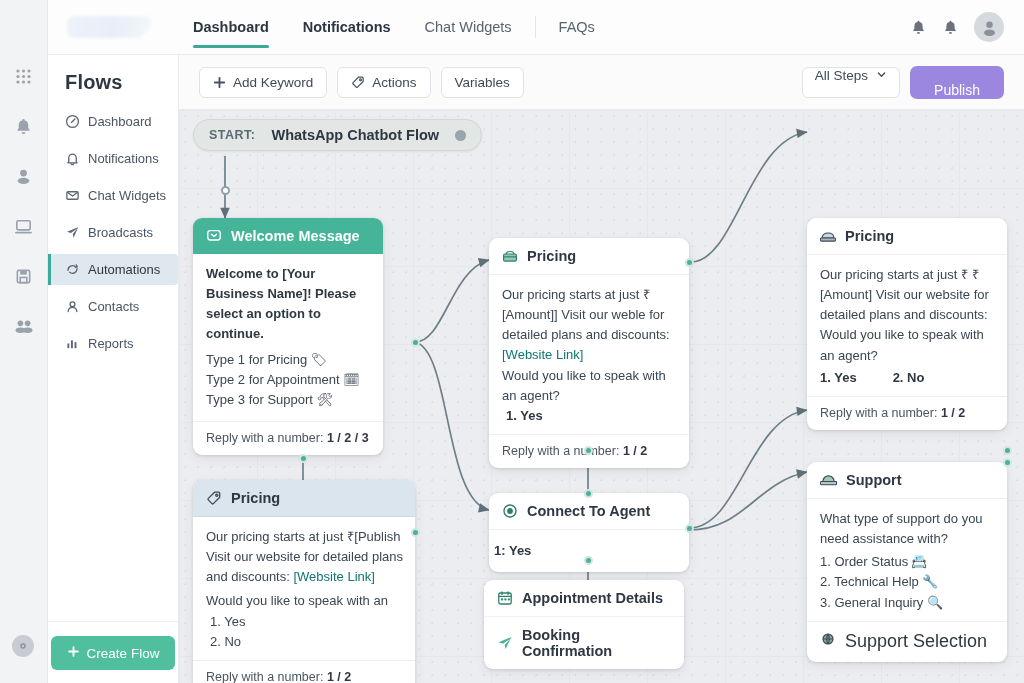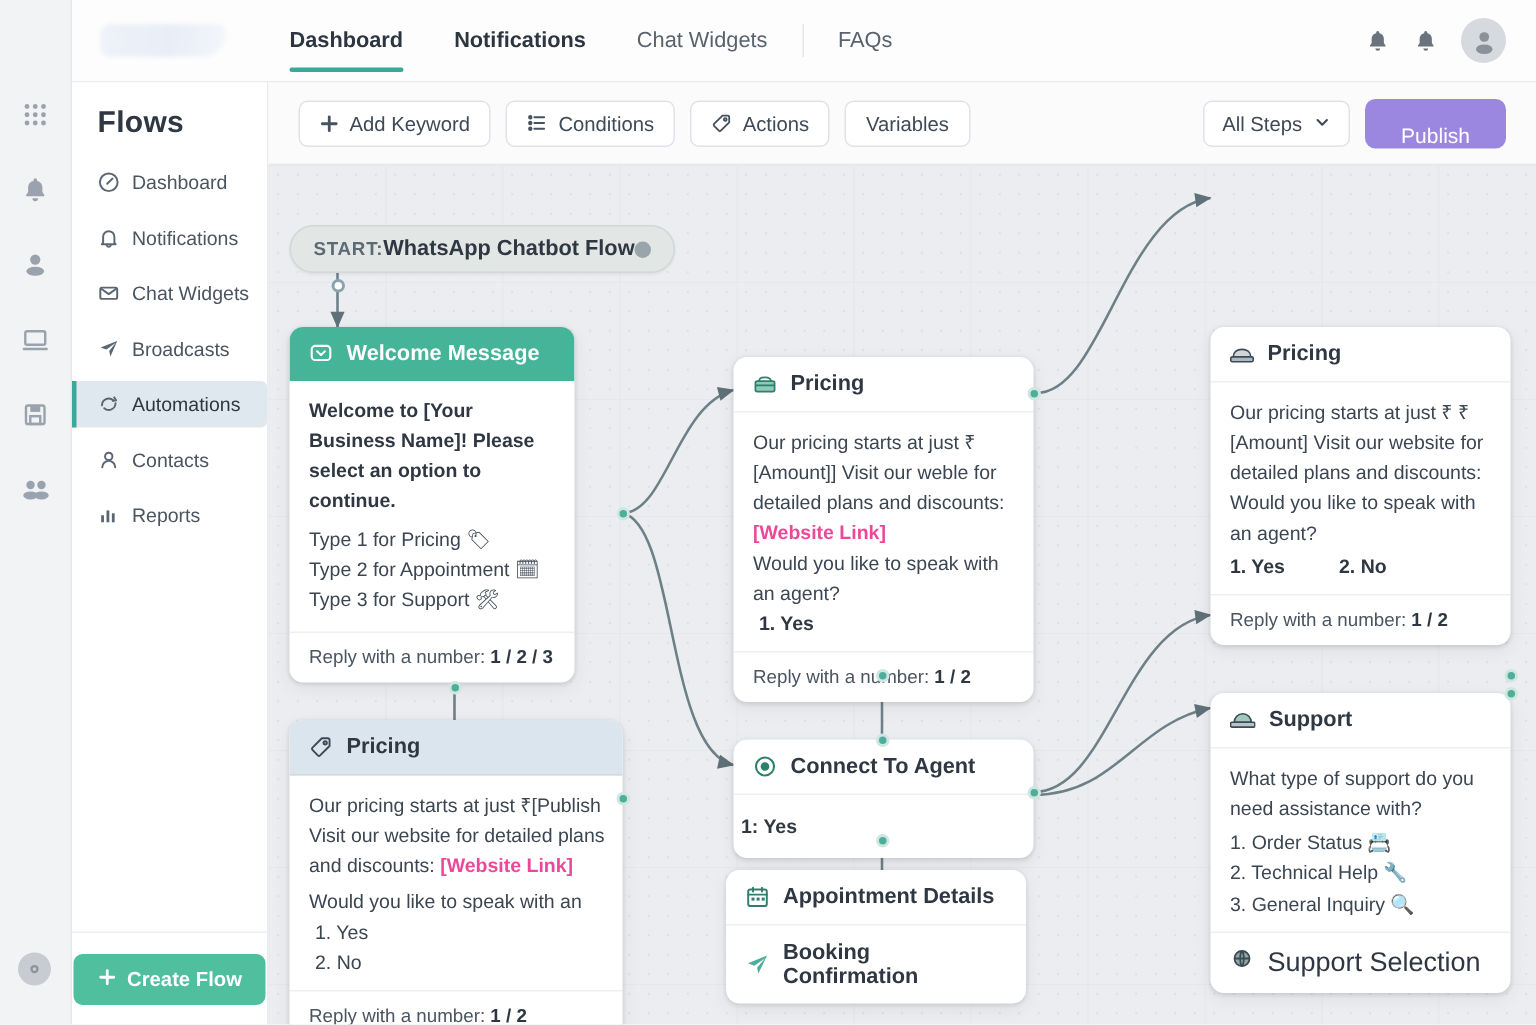--- a/index.html
+++ b/index.html
@@ -88,41 +88,41 @@
     border-radius: 0 4px 4px 0;
   }
   .nav-item.active::before {
     content: ""; position: absolute; left: 0; top: 0; bottom: 0; width: 3px; background: #3aa99a;
   }
   #create-flow-wrap {
     position: absolute; left: 0; right: 0; bottom: 0; height: 62px;
     border-top: 1px solid #edeff1; display: flex; align-items: center; justify-content: center;
   }
   #create-flow-btn {
-    display: flex; align-items: center; gap: 7px;
+    display: flex; align-items: flex-end; gap: 7px;
     background: #4fbf9d; color: #fff; border: none; border-radius: 6px;
-    font-size: 13.5px; font-family: inherit; padding: 9px 16px; cursor: pointer; font-weight: bold;
+    font-size: 13.5px; font-family: inherit; padding: 9px 16px; cursor: pointer;
   }
 
   
   #toolbar {
     position: absolute; left: 179px; top: 55px; width: 845px; height: 55px;
     background: #fbfbfc; border-bottom: 1px solid #e9ebee;
     display: flex; align-items: center; padding: 0 20px;
   }
   .tb-btn {
     display: flex; align-items: center; gap: 7px;
     height: 31px; padding: 0 13px; margin-right: 10px;
     background: #fff; border: 1px solid #dfe3e8; border-radius: 6px;
     font-size: 13.5px; font-family: inherit; color: #3f4a57; cursor: pointer; white-space: nowrap;
   }
   .tb-btn .tb-ico { display: flex; color: #46525f; }
   #toolbar-right { margin-left: auto; display: flex; align-items: center; gap: 10px; }
   #all-steps-btn {
-    display: flex; align-items: center; gap: 8px;
+    display: flex; gap: 8px;
     height: 31px; padding: 0 12px;
     background: #fff; border: 1px solid #dfe3e8; border-radius: 6px;
     font-size: 13.5px; font-family: inherit; color: #3f4a57; cursor: pointer;
   }
   #publish-btn {
     height: 33px; padding: 16px 24px; border: none; border-radius: 7px;
     background: #9b87e0; color: #fff; font-size: 14px; font-family: inherit; cursor: pointer;
   }
 
   
@@ -147,33 +147,33 @@
   .node-head {
     display: flex; align-items: center; gap: 9px;
     padding: 10px 13px; font-size: 14.5px; font-weight: 700; color: #2f3842;
     border-bottom: 1px solid #edeff1;
   }
   .node-head .nh-ico { display: flex; font-size: 15px; line-height: 1; }
   .node-head.green { background: #45b498; color: #fff; border-bottom: none; font-weight: 600; }
   .node-head.bluegrey { background: #dbe5ed; color: #2f3842; border-bottom: 1px solid #cfdae4; }
   .node-body { padding: 10px 13px 11px 13px; font-size: 13px; line-height: 1.55; color: #3b4652; }
   .node-body .b { font-weight: 700; color: #2f3842; }
-  .node-body .lnk { color: #ec4899; font-weight: bold; }
+  .node-body .lnk { color: #0f766e; }
   .node-foot {
     padding: 9px 13px 10px 13px; font-size: 12.5px; color: #4a5561;
     border-top: 1px solid #edeff1;
   }
   .node-foot .num { font-weight: 700; color: #2f3842; }
   .opt { margin-left: 4px; }
   .nowrap { white-space: nowrap; }
 
   
   #start-pill {
-    position: absolute; left: 14px; top: 40px;
-    display: flex; align-items: center; gap: 0;
+    position: absolute; left: 14px; top: 9px;
+    display: flex; align-items: center; gap: 16px;
     background: #e2e6e4; border: 1px solid #d2d8d6; border-radius: 17px;
     padding: 7px 15px; box-shadow: 0 1px 2px rgba(40,50,60,.08);
     cursor: pointer;
   }
   #start-pill .st-label { font-size: 12.5px; font-weight: 700; color: #5d6a74; letter-spacing: .5px; }
   #start-pill .st-name { font-size: 14.5px; font-weight: 700; color: #2f3842; }
   #start-pill .st-dot { width: 11px; height: 11px; border-radius: 50%; background: #9aa4ab; }
 
   
   .port {
@@ -359,31 +359,20 @@
   <button class="tb-btn">
     <span class="tb-ico">
         <svg width="13" height="13" viewBox="0 0 14 14" fill="none" stroke="currentColor" stroke-width="2" stroke-linecap="round">
           <path d="M7 2v10M2 7h10"></path>
         </svg>
       </span>
     <span>Add Keyword</span>
   </button>
   <button class="tb-btn">
     <span class="tb-ico">
-        <svg width="14" height="14" viewBox="0 0 15 15" fill="none" stroke="currentColor" stroke-width="1.3" stroke-linecap="round">
-          <path d="M5.6 3.4h7M5.6 7.5h7M5.6 11.6h7"></path>
-          <circle cx="2.7" cy="3.4" r=".9" fill="currentColor"></circle>
-          <circle cx="2.7" cy="7.5" r=".9" fill="currentColor"></circle>
-          <circle cx="2.7" cy="11.6" r=".9" fill="currentColor"></circle>
-        </svg>
-      </span>
-    <span>Conditions</span>
-  </button>
-  <button class="tb-btn">
-    <span class="tb-ico">
         <svg width="14" height="14" viewBox="0 0 15 15" fill="none" stroke="currentColor" stroke-width="1.3">
           <path d="M8.2 2.2H12a1 1 0 011 1v3.8l-6 6a1 1 0 01-1.4 0L2.2 9.6a1 1 0 010-1.4z" stroke-linejoin="round"></path>
           <circle cx="10.2" cy="5" r="1"></circle>
         </svg>
       </span>
     <span>Actions</span>
   </button>
   <button class="tb-btn">
     <span>Variables</span>
   </button>

